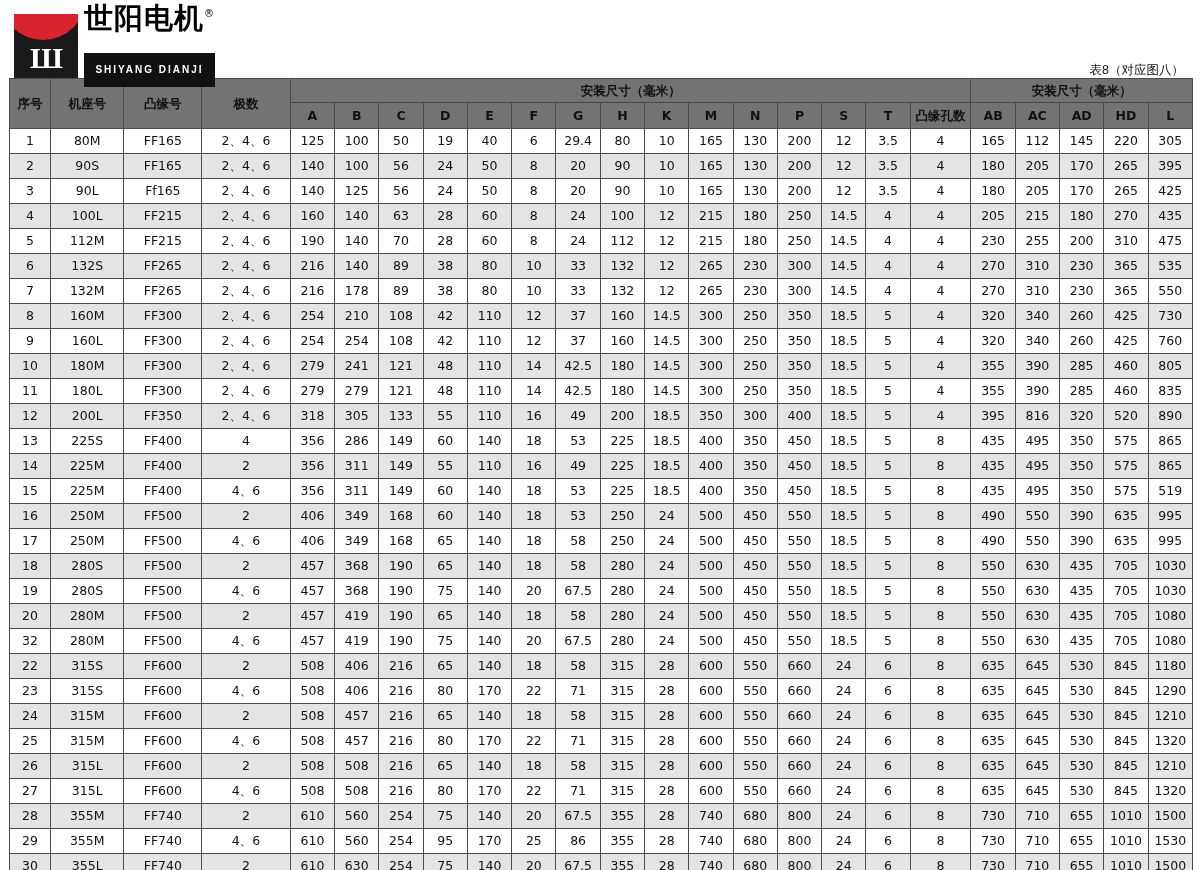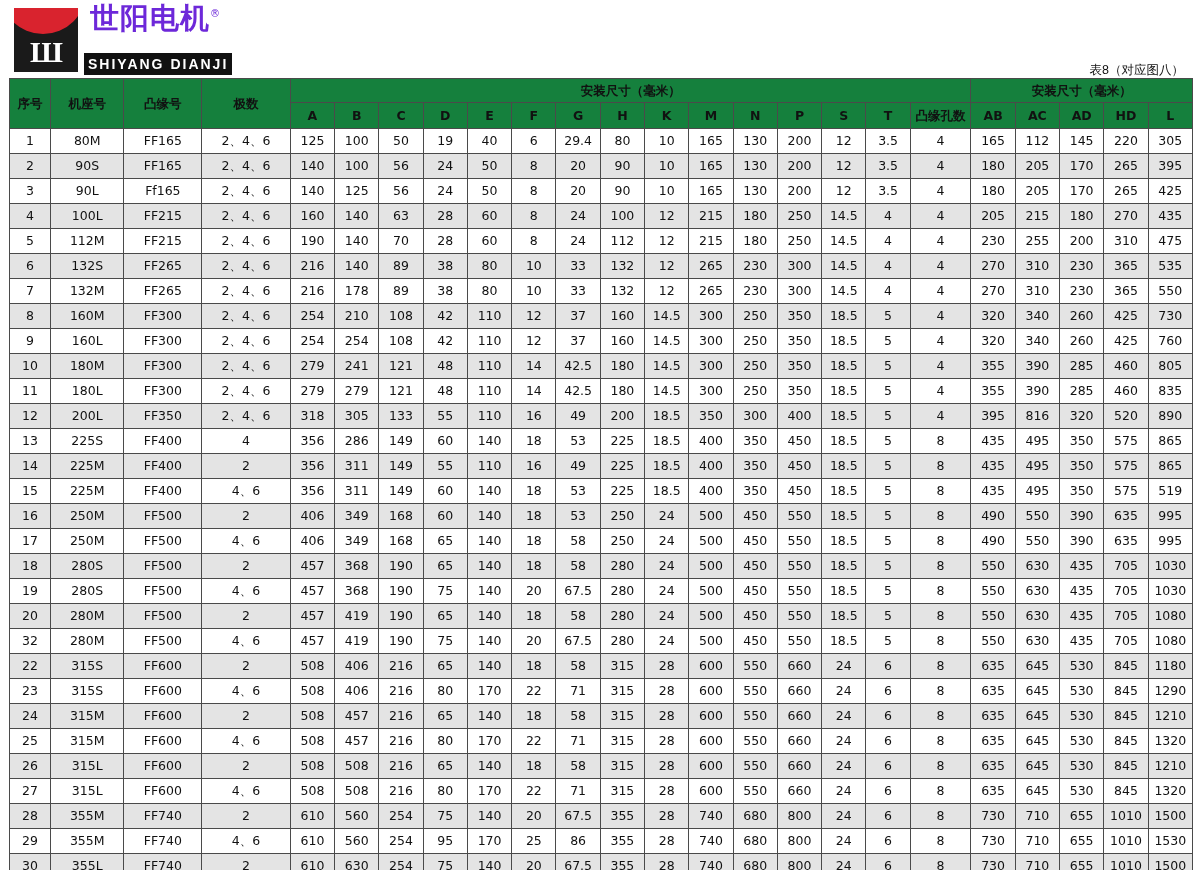--- a/index.html
+++ b/index.html
@@ -73,38 +73,37 @@
     border-left: 30px solid transparent;
     border-right: 30px solid transparent;
     border-bottom: 34px solid #1a1a1a;
   }
   .logo-text {
     line-height: 1;
   }
   .logo-cn {
     font-size: 29px;
     font-weight: bold;
-    color: #6d28d9;
+    color: #000000;
     letter-spacing: 1px;
     font-family: "DejaVu Sans", sans-serif;
-    margin-left: 6px;
   }
   .logo-reg {
     font-size: 10px;
     vertical-align: super;
     font-weight: normal;
   }
   .logo-en {
     margin-top: 20px;
     background: #111;
     color: #fff;
-    font-size: 14px;
+    font-size: 10px;
     letter-spacing: 2px;
     text-align: center;
-    padding: 4px 4px;
+    padding: 12px 4px;
     font-weight: bold;
   }
   .doc-title {
     position: absolute;
     left: 0;
     right: 0;
     top: 28px;
     text-align: center;
     font-size: 27px;
     font-weight: bold;
@@ -131,21 +130,21 @@
     text-align: center;
     font-size: 12.5px;
     font-family: "DejaVu Sans", sans-serif;
     padding: 0;
     height: 24px;
     line-height: 24px;
     white-space: nowrap;
     overflow: hidden;
   }
   table.spec thead th {
-    background: #15803d;
+    background: #737373;
     font-weight: bold;
     height: 25px;
     line-height: 25px;
   }
   table.spec thead th.group {
     height: 23px;
     line-height: 23px;
   }
   table.spec tbody tr.alt td {
     background: #e3e3e3;

